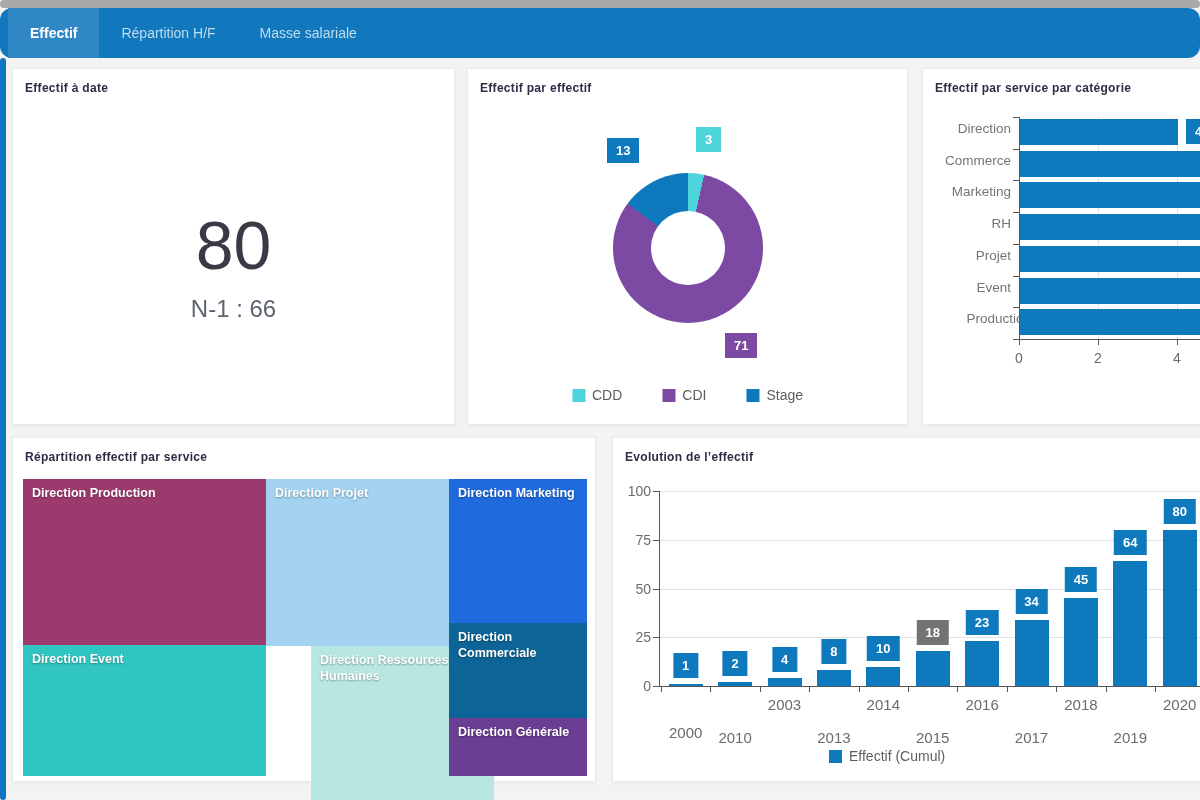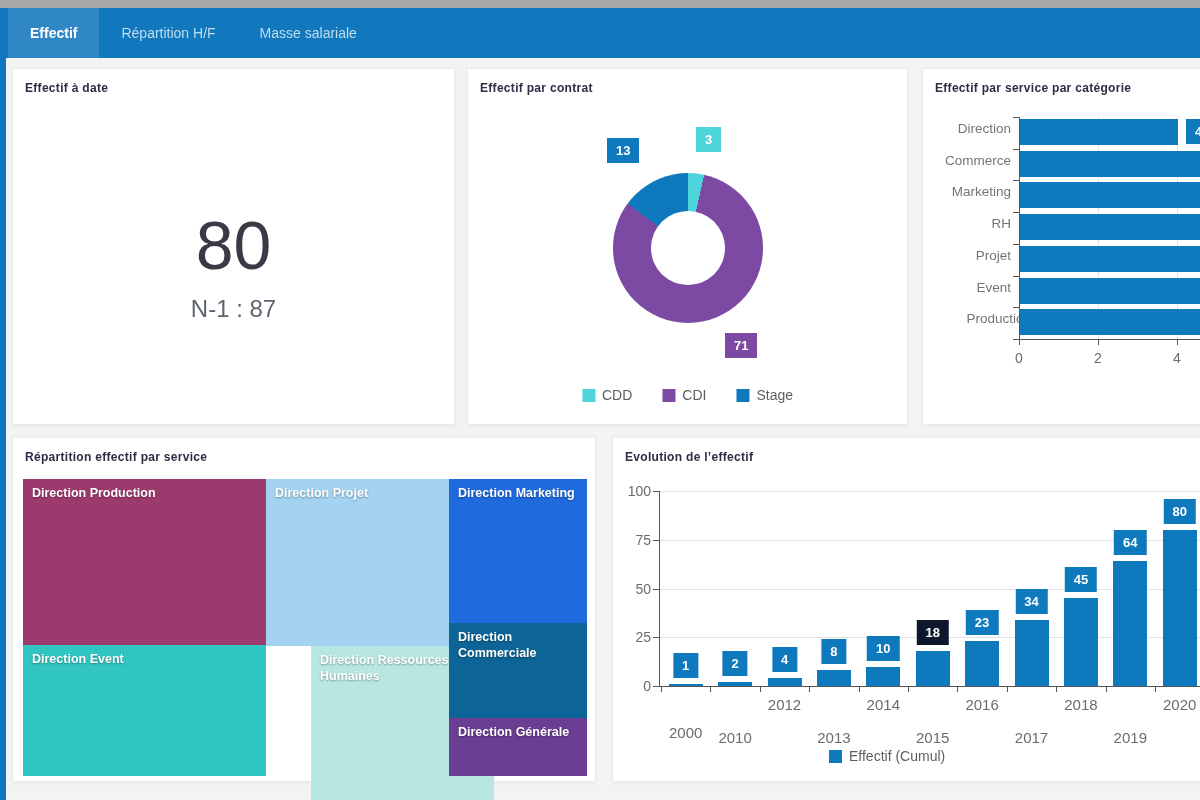--- a/index.html
+++ b/index.html
@@ -2,37 +2,37 @@
 <html><head>
 <meta charset="utf-8">
 <style>
   html,body{margin:0;padding:0;}
   body{
     width:1200px;height:800px;overflow:hidden;position:relative;
     background:#f3f3f4;
     font-family:"Liberation Sans","DejaVu Sans",sans-serif;
     -webkit-font-smoothing:antialiased;
   }
-  .abs{position:absolute;}
+  .abs{position:absolute;border-radius:12px;}
   
   #top-strip{left:0;top:0;width:1200px;height:8px;background:#a8a8a8;}
   #nav-bar{left:0;top:8px;width:1200px;height:50px;background:#1178be;display:flex;align-items:stretch;padding-left:8px;box-sizing:border-box;}
   .nav-tab{display:flex;align-items:center;padding:0 22px;font-size:14px;color:#bfdcf0;cursor:pointer;white-space:nowrap;}
   .nav-tab.active{background:#2f87c6;color:#ffffff;font-weight:700;}
   #left-strip{left:0;top:58px;width:6px;height:742px;background:#1076c0;}
   
   .card{position:absolute;background:#ffffff;border:1px solid #ececec;box-shadow:0 1px 3px rgba(0,0,0,0.06);box-sizing:border-box;}
   .card-title{position:absolute;left:12px;top:12px;font-size:12px;font-weight:700;color:#2d2d44;letter-spacing:0.3px;white-space:nowrap;}
   
   #kpi-center{position:absolute;left:0;top:40px;right:0;bottom:0;display:flex;flex-direction:column;align-items:center;justify-content:center;}
   #kpi-value{font-size:68px;color:#3a3a46;line-height:1;}
   #kpi-subtitle{font-size:24px;color:#5f6570;margin-top:16px;}
   
   .callout{position:absolute;display:flex;align-items:center;justify-content:center;color:#fff;font-weight:700;font-size:13px;padding:5px 9px;white-space:nowrap;}
-  .legend{position:absolute;display:flex;gap:30px;align-items:flex-end;}
+  .legend{position:absolute;display:flex;gap:40px;align-items:flex-end;}
   .legend-item{display:flex;align-items:center;gap:7px;font-size:14px;color:#605e5c;cursor:pointer;}
   .swatch{width:13px;height:13px;flex:0 0 auto;}
   .gridline-h{position:absolute;height:1px;background:#e2e2e2;}
   .gridline-v{position:absolute;width:1px;background:#e2e2e2;}
   .axis-line{position:absolute;background:#555;}
   .tick{position:absolute;background:#555;}
   .axis-label{position:absolute;color:#6b6b6b;font-size:14px;white-space:nowrap;}
   .cat-label{position:absolute;color:#757575;font-size:13.5px;text-align:right;white-space:nowrap;}
   .bar{position:absolute;background:#0e7abd;}
   
@@ -53,26 +53,26 @@
     <div class="nav-tab">
       <div style="pointer-events: none;">Masse salariale</div>
     </div>
   </div>
 <div class="abs" id="left-strip"></div>
 
 <div class="card" id="card-kpi" style="left:12px;top:68px;width:443px;height:357px;">
   <div class="card-title">Effectif à date</div>
   <div id="kpi-center">
     <div id="kpi-value">80</div>
-    <div id="kpi-subtitle">N-1 : 87</div>
+    <div id="kpi-subtitle">N-1 : 66</div>
   </div>
 </div>
 
 <div class="card" id="card-donut" style="left:467px;top:68px;width:441px;height:357px;">
-  <div class="card-title">Effectif par contrat</div>
+  <div class="card-title">Effectif par effectif</div>
   <div id="donut-mount"></div>
 <div style="position: absolute; left: 145px; top: 104px; width: 150px; height: 150px; border-radius: 50%; background: conic-gradient(rgb(78, 213, 220) 0deg, rgb(78, 213, 220) 12.41deg, rgb(124, 74, 162) 12.41deg, rgb(124, 74, 162) 306.21deg, rgb(14, 122, 189) 306.21deg, rgb(14, 122, 189) 360deg);"></div>
     <div style="position: absolute; left: 183px; top: 142px; width: 74px; height: 74px; background: rgb(255, 255, 255); border-radius: 50%;"></div>
     <div class="callout" style="left: 228px; top: 58px; background: rgb(78, 213, 220);">3</div>
     <div class="callout" style="left: 257px; top: 264px; background: rgb(124, 74, 162);">71</div>
     <div class="callout" style="left: 139px; top: 69px; background: rgb(14, 122, 189);">13</div>
     <div class="legend" style="left: 50%; top: 318px; transform: translateX(-50%);">
       <div class="legend-item">
         <div class="swatch" style="background: rgb(78, 213, 220);"></div>
         <div style="pointer-events: none;">CDD</div>
@@ -177,31 +177,31 @@
       <div class="callout" style="left: 72.7px; top: 240.05px; transform: translate(-50%, -100%); background: rgb(14, 122, 189);">1</div>
       <div class="tick" style="left: 48px; top: 248px; width: 1px; height: 6px;"></div>
       <div class="axis-label" style="left: 42.7px; top: 258px; width: 60px; text-align: center; font-size: 15px; margin-top: 28px;">2000</div>
       <div class="bar" style="left: 105.1px; top: 244.1px; width: 34px; height: 3.9px; background: rgb(14, 122, 189);"></div>
       <div class="callout" style="left: 122.1px; top: 238.1px; transform: translate(-50%, -100%); background: rgb(14, 122, 189);">2</div>
       <div class="tick" style="left: 97.4px; top: 248px; width: 1px; height: 6px;"></div>
       <div class="axis-label" style="left: 92.1px; top: 291px; width: 60px; text-align: center; font-size: 15px;">2010</div>
       <div class="bar" style="left: 154.5px; top: 240.2px; width: 34px; height: 7.8px; background: rgb(14, 122, 189);"></div>
       <div class="callout" style="left: 171.5px; top: 234.2px; transform: translate(-50%, -100%); background: rgb(14, 122, 189);">4</div>
       <div class="tick" style="left: 146.8px; top: 248px; width: 1px; height: 6px;"></div>
-      <div class="axis-label" style="left: 141.5px; top: 258px; width: 60px; text-align: center; font-size: 15px;">2012</div>
+      <div class="axis-label" style="left: 141.5px; top: 258px; width: 60px; text-align: center; font-size: 15px;">2003</div>
       <div class="bar" style="left: 203.9px; top: 232.4px; width: 34px; height: 15.6px; background: rgb(14, 122, 189);"></div>
       <div class="callout" style="left: 220.9px; top: 226.4px; transform: translate(-50%, -100%); background: rgb(14, 122, 189);">8</div>
       <div class="tick" style="left: 196.2px; top: 248px; width: 1px; height: 6px;"></div>
       <div class="axis-label" style="left: 190.9px; top: 291px; width: 60px; text-align: center; font-size: 15px;">2013</div>
       <div class="bar" style="left: 253.3px; top: 228.5px; width: 34px; height: 19.5px; background: rgb(14, 122, 189);"></div>
       <div class="callout" style="left: 270.3px; top: 222.5px; transform: translate(-50%, -100%); background: rgb(14, 122, 189);">10</div>
       <div class="tick" style="left: 245.6px; top: 248px; width: 1px; height: 6px;"></div>
       <div class="axis-label" style="left: 240.3px; top: 258px; width: 60px; text-align: center; font-size: 15px;">2014</div>
       <div class="bar" style="left: 302.7px; top: 212.9px; width: 34px; height: 35.1px; background: rgb(14, 122, 189);"></div>
-      <div class="callout" style="left: 319.7px; top: 206.9px; transform: translate(-50%, -100%); background: #0f172a;">18</div>
+      <div class="callout" style="left: 319.7px; top: 206.9px; transform: translate(-50%, -100%); background: #737373;">18</div>
       <div class="tick" style="left: 295px; top: 248px; width: 1px; height: 6px;"></div>
       <div class="axis-label" style="left: 289.7px; top: 291px; width: 60px; text-align: center; font-size: 15px;">2015</div>
       <div class="bar" style="left: 352.1px; top: 203.15px; width: 34px; height: 44.85px; background: rgb(14, 122, 189);"></div>
       <div class="callout" style="left: 369.1px; top: 197.15px; transform: translate(-50%, -100%); background: rgb(14, 122, 189);">23</div>
       <div class="tick" style="left: 344.4px; top: 248px; width: 1px; height: 6px;"></div>
       <div class="axis-label" style="left: 339.1px; top: 258px; width: 60px; text-align: center; font-size: 15px;">2016</div>
       <div class="bar" style="left: 401.5px; top: 181.7px; width: 34px; height: 66.3px; background: rgb(14, 122, 189);"></div>
       <div class="callout" style="left: 418.5px; top: 175.7px; transform: translate(-50%, -100%); background: rgb(14, 122, 189);">34</div>
       <div class="tick" style="left: 393.8px; top: 248px; width: 1px; height: 6px;"></div>
       <div class="axis-label" style="left: 388.5px; top: 291px; width: 60px; text-align: center; font-size: 15px;">2017</div>

